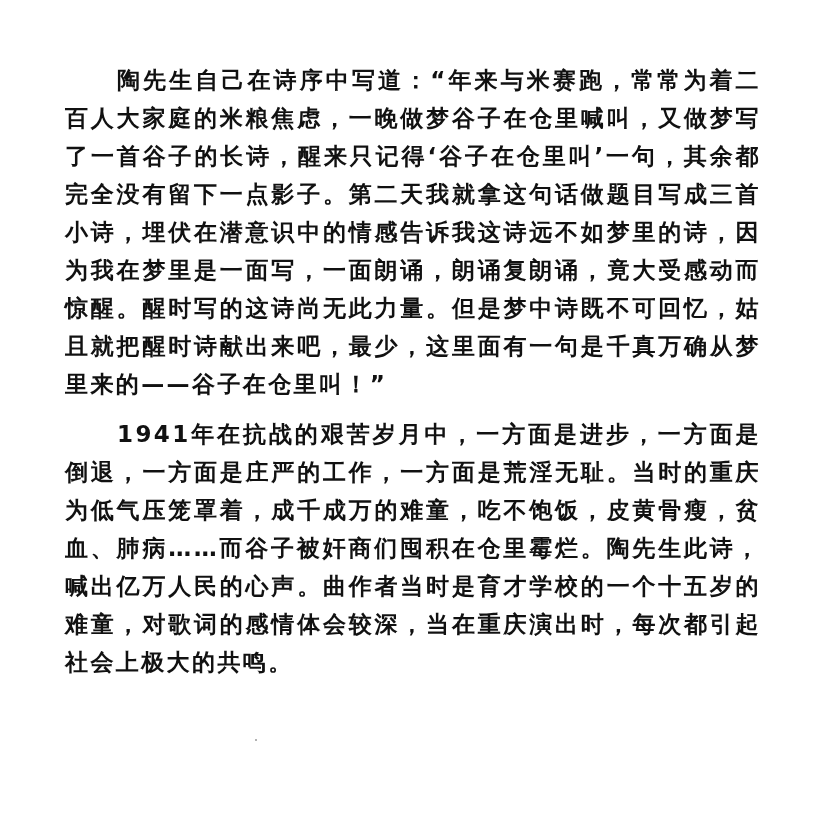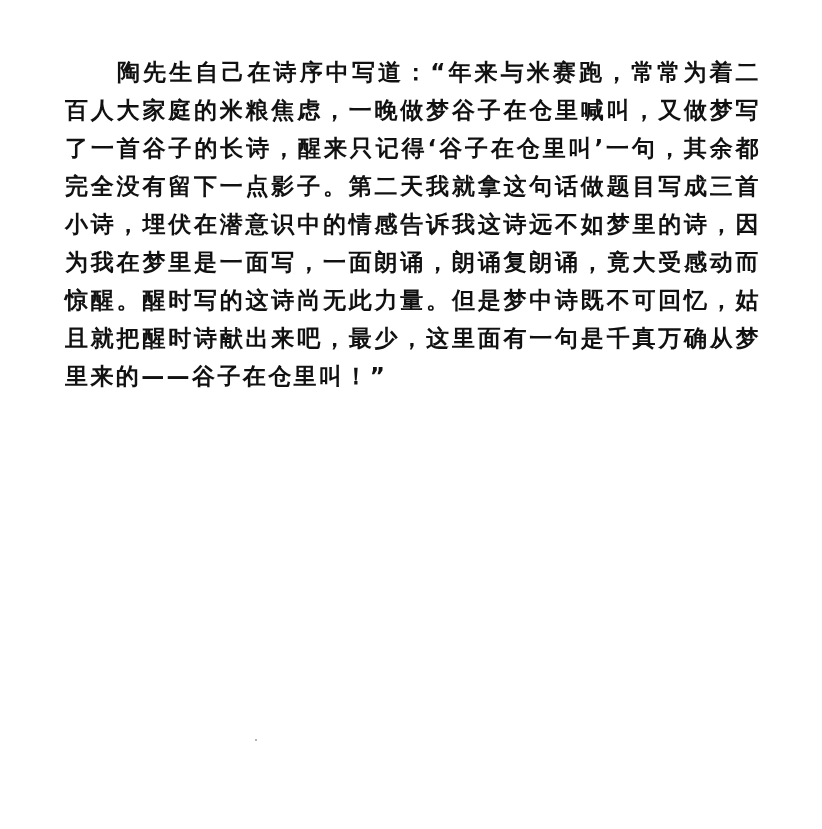--- a/index.html
+++ b/index.html
@@ -11,21 +11,21 @@
       width: 822px;
       height: 829px;
       position: relative;
       overflow: hidden;
       font-family: "DejaVu Sans", "Liberation Sans", sans-serif;
       color: #111111;
     }
     .page {
       position: absolute;
       left: 65px;
-      top: 53px;
+      top: 61px;
       width: 696px;
     }
     .para {
       margin: 0;
       font-size: 23px;
       line-height: 38px;
       letter-spacing: 2.4px;
       text-align: justify;
       text-justify: inter-character;
       font-weight: bold;
@@ -43,14 +43,15 @@
       height: 2px;
       background: #999;
       border-radius: 1px;
     }
   </style>
 </head>
 <body>
 
 <div class="page">
   <p class="para">陶先生自己在诗序中写道：“年来与米赛跑，常常为着二百人大家庭的米粮焦虑，一晚做梦谷子在仓里喊叫，又做梦写了一首谷子的长诗，醒来只记得‘谷子在仓里叫’一句，其余都完全没有留下一点影子。第二天我就拿这句话做题目写成三首小诗，埋伏在潜意识中的情感告诉我这诗远不如梦里的诗，因为我在梦里是一面写，一面朗诵，朗诵复朗诵，竟大受感动而惊醒。醒时写的这诗尚无此力量。但是梦中诗既不可回忆，姑且就把醒时诗献出来吧，最少，这里面有一句是千真万确从梦里来的——谷子在仓里叫！”</p>
+  <p class="para">1941年在抗战的艰苦岁月中，一方面是进步，一方面是倒退，一方面是庄严的工作，一方面是荒淫无耻。当时的重庆为低气压笼罩着，成千成万的难童，吃不饱饭，皮黄骨瘦，贫血、肺病……而谷子被奸商们囤积在仓里霉烂。陶先生此诗，喊出亿万人民的心声。曲作者当时是育才学校的一个十五岁的难童，对歌词的感情体会较深，当在重庆演出时，每次都引起社会上极大的共鸣。</p>
 </div>
 <div class="speck"></div>
 
 </body></html>

